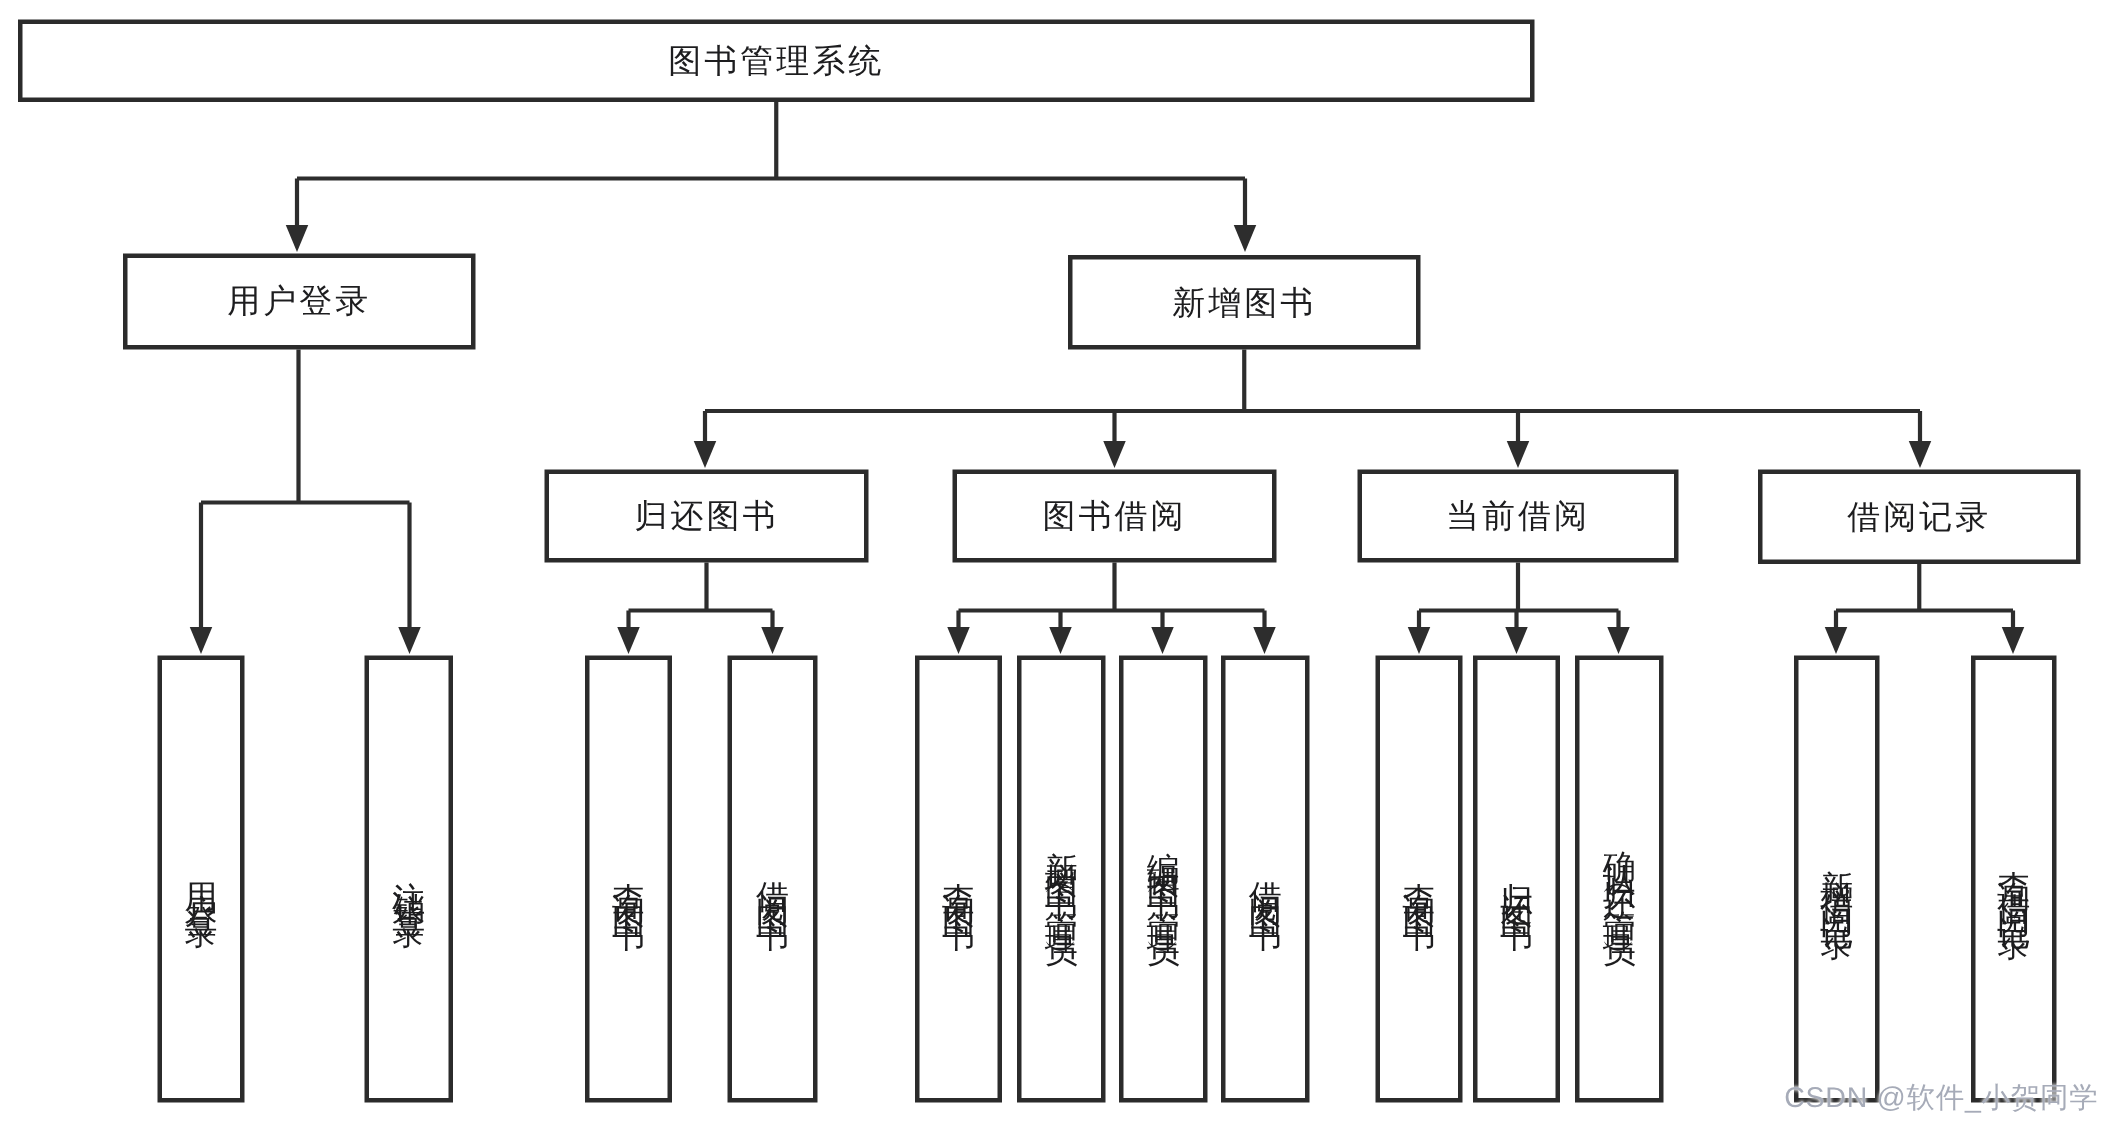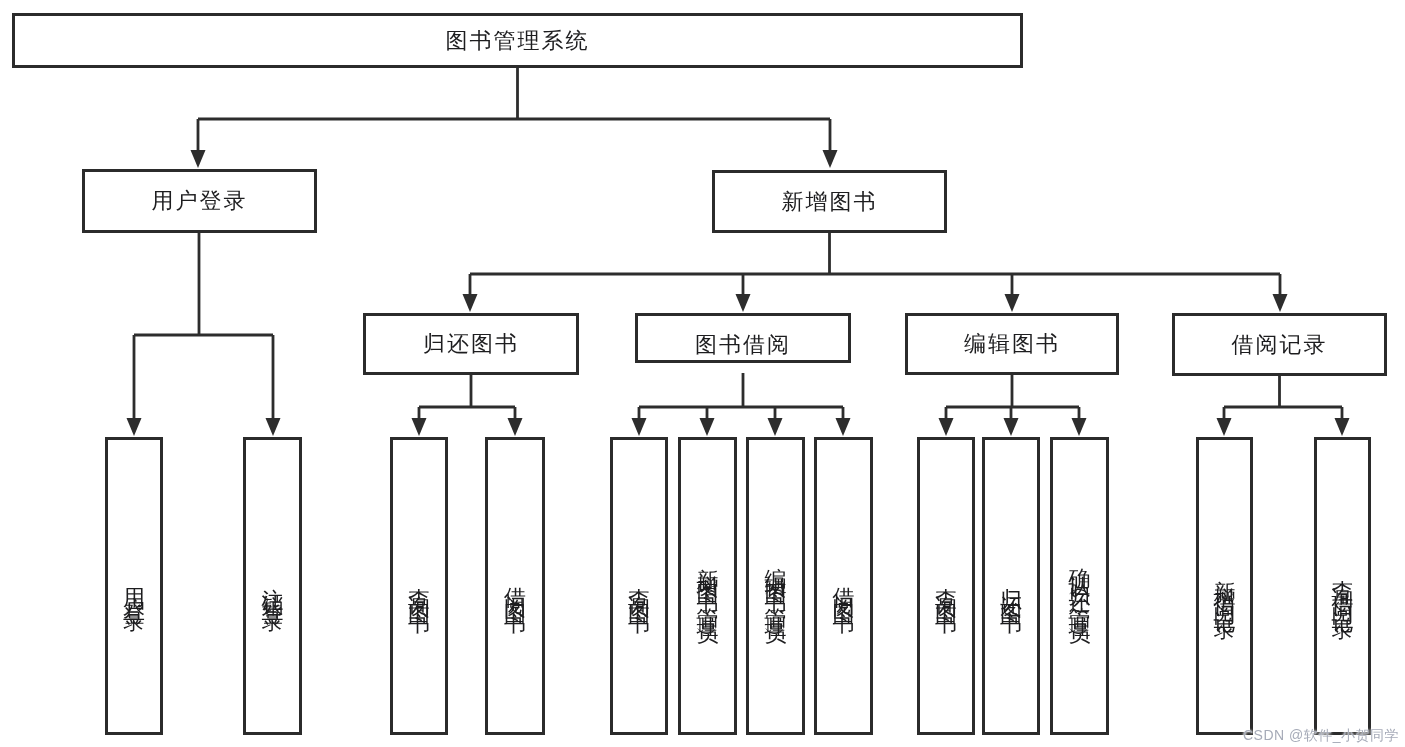--- a/index.html
+++ b/index.html
@@ -40,21 +40,21 @@
     text-orientation: mixed;
     font-size: 22px;
     letter-spacing: 8px;
     white-space: nowrap;
   }
   
   #n-root          { left: 12px;   top: 13px;  width: 1011px; height: 55px; }
   #n-user-login    { left: 82px;   top: 169px; width: 235px;  height: 64px; }
   #n-book-mgmt     { left: 712px;  top: 170px; width: 235px;  height: 63px; }
   #n-new-book-rec  { left: 363px;  top: 313px; width: 216px;  height: 62px; }
-  #n-book-borrow   { left: 635px;  top: 313px; width: 216px;  height: 50px; align-items: flex-end; }
+  #n-book-borrow   { left: 635px;  top: 313px; width: 216px;  height: 62px; }
   #n-cur-borrow    { left: 905px;  top: 313px; width: 214px;  height: 62px; }
   #n-borrow-rec    { left: 1172px; top: 313px; width: 215px;  height: 63px; }
 
   .leaf { top: 437px; height: 298px; }
   #lf-0  { left: 105px;  width: 58px; }
   #lf-1  { left: 243px;  width: 59px; }
   #lf-2  { left: 390px;  width: 58px; }
   #lf-3  { left: 485px;  width: 60px; }
   #lf-4  { left: 610px;  width: 58px; }
   #lf-5  { left: 678px;  width: 59px; }
@@ -63,21 +63,21 @@
   #lf-8  { left: 917px;  width: 58px; }
   #lf-9  { left: 982px;  width: 58px; }
   #lf-10 { left: 1050px; width: 59px; }
   #lf-11 { left: 1196px; width: 57px; }
   #lf-12 { left: 1314px; width: 57px; }
 
   .watermark {
     position: absolute;
     right: 6px;
     bottom: 2px;
-    font-size: 14px;
+    font-size: 19px;
     letter-spacing: 0.5px;
     color: #a6abb8;
     text-shadow: 0 0 3px #ffffff, 0 0 2px #ffffff;
     white-space: nowrap;
     z-index: 5;
   }
 </style>
 </head>
 <body>
 
@@ -127,21 +127,21 @@
     <span class="h-label">新增图书</span>
   </div>
 
   <div class="box" id="n-new-book-rec">
     <span class="h-label">归还图书</span>
   </div>
   <div class="box" id="n-book-borrow">
     <span class="h-label">图书借阅</span>
   </div>
   <div class="box" id="n-cur-borrow">
-    <span class="h-label">编辑图书</span>
+    <span class="h-label">当前借阅</span>
   </div>
   <div class="box" id="n-borrow-rec">
     <span class="h-label">借阅记录</span>
   </div>
 
   <div class="box leaf" id="lf-0">
     <span class="v-label">用户登录</span>
   </div>
   <div class="box leaf" id="lf-1">
     <span class="v-label">注销登录</span>

